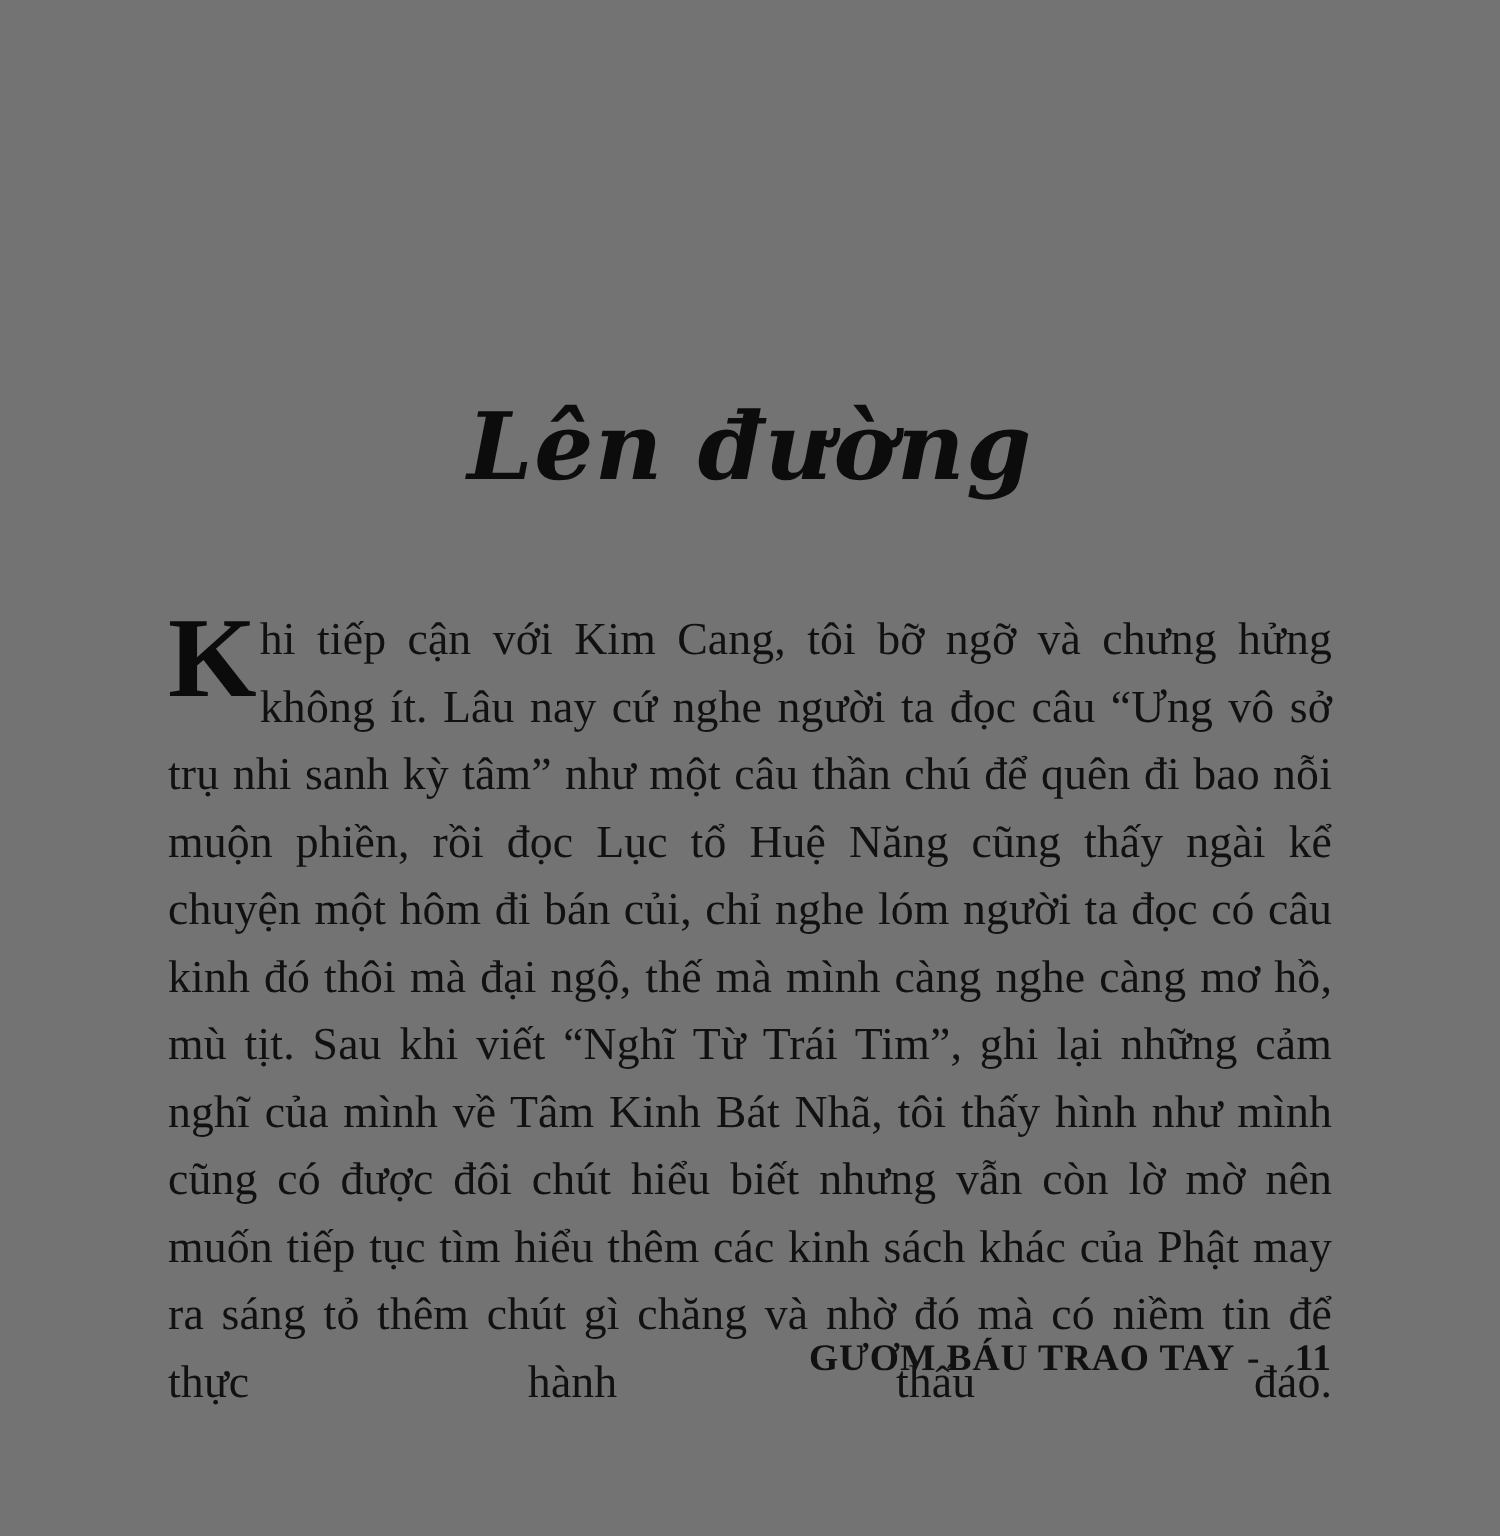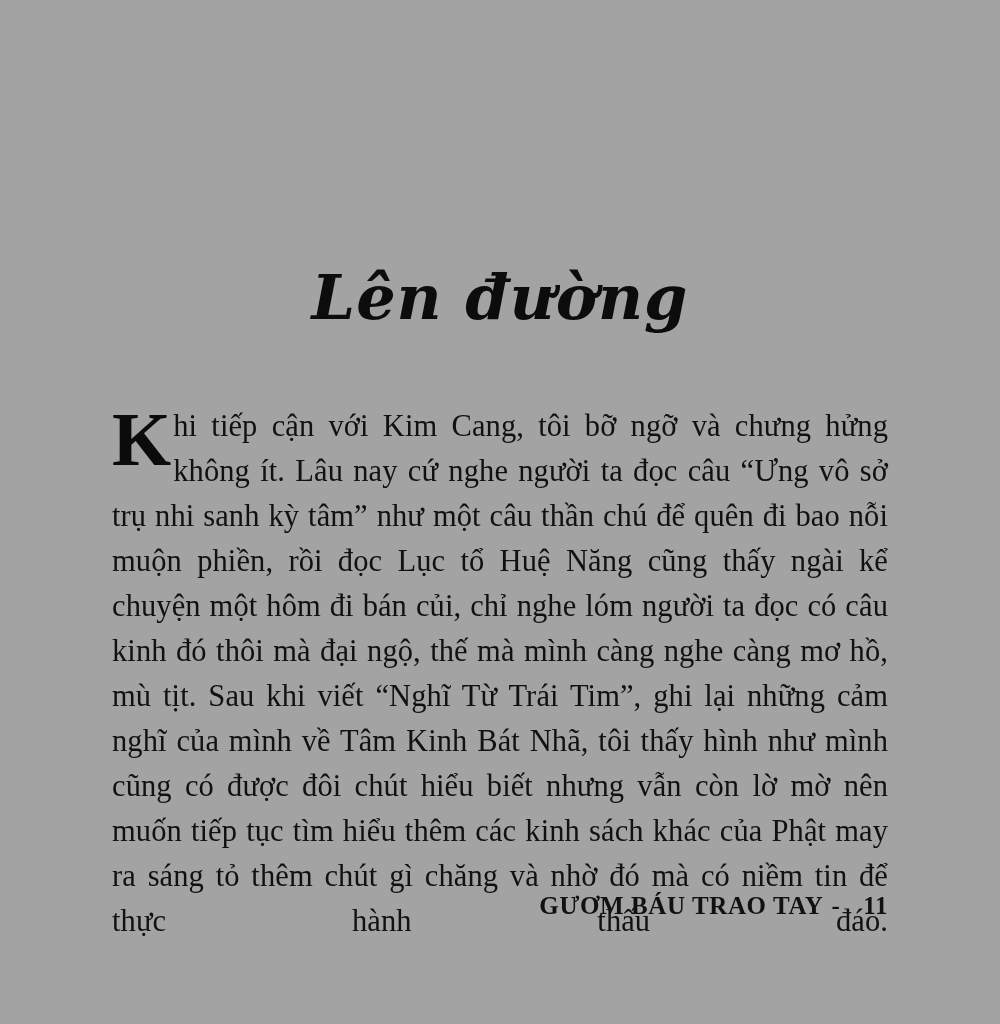--- a/index.html
+++ b/index.html
@@ -11,21 +11,21 @@
     width: 1000px;
     height: 1024px;
     overflow: hidden;
     font-family: "Liberation Serif", "DejaVu Serif", serif;
     color: #111111;
   }
   .page {
     position: relative;
     width: 1000px;
     height: 1024px;
-    background: #a3a3a3;
+    background: #737373;
     box-sizing: border-box;
   }
   .chapter-title {
     position: absolute;
     left: 0;
     right: 0;
     top: 222px;
     text-align: center;
     font-family: "DejaVu Serif", "Liberation Serif", serif;
     font-style: italic;

